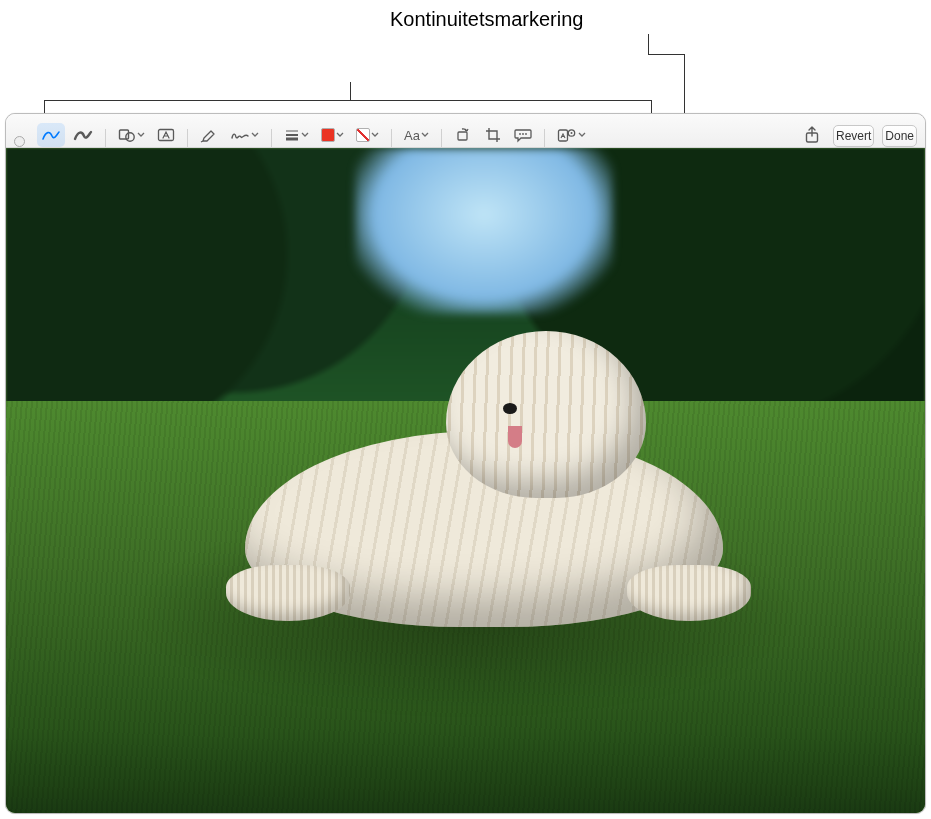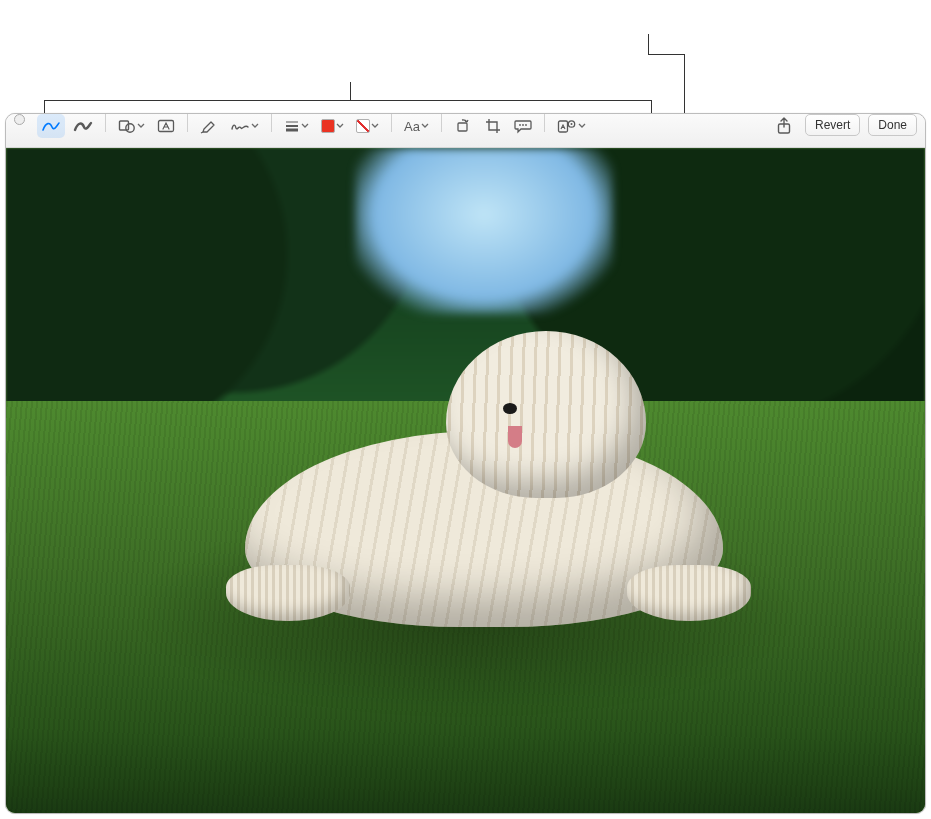--- a/index.html
+++ b/index.html
@@ -37,21 +37,21 @@
     border-radius: 10px;
     overflow: hidden;
     background: #fff;
     box-shadow: 0 0 1px rgba(0,0,0,0.2);
   }
   .toolbar {
     height: 34px;
     background: linear-gradient(#fafafa,#f0f0f0);
     border-bottom: 1px solid #d6d6d6;
     display: flex;
-    align-items: flex-start;
+    align-items: flex-end;
     padding: 0 8px;
     gap: 4px;
     color: #555;
   }
   .traffic {
     width: 11px; height: 11px; border-radius: 50%;
     border: 1px solid #aaa;
     background: #eee;
     margin-right: 8px;
     flex: 0 0 auto;
@@ -76,21 +76,21 @@
   .sep {
     width: 1px;
     height: 18px;
     background: #d0d0d0;
     margin: 0 4px;
     flex: 0 0 auto;
   }
   .spacer { flex: 1 1 auto; }
   .txtbtn {
     height: 22px;
-    padding: 0 9px;
+    padding: 0 2px;
     border: 1px solid #c8c8c8;
     border-radius: 5px;
     background: linear-gradient(#fff,#f3f3f3);
     font-size: 12px;
     color: #333;
     display: inline-flex;
     align-items: center;
     margin-left: 4px;
   }
   .fill-swatch {
@@ -187,20 +187,21 @@
     background:
       repeating-linear-gradient(90deg, #efe9da 0 4px, #d9d0bd 4px 7px);
     border-radius: 40% 40% 50% 50%;
     box-shadow: inset -6px -8px 14px rgba(0,0,0,0.2);
   }
 </style>
 </head>
 <body>
 
 <div class="callouts">
+  <div class="callout-label" style="left:390px; top:8px;">Kontinuitetsmarkering</div>
   <div class="callout-line" style="left:648px; top:34px; width:1px; height:20px;"></div>
   <div class="callout-line" style="left:648px; top:54px; width:36px; height:1px;"></div>
   <div class="callout-line" style="left:684px; top:54px; width:1px; height:65px;"></div>
 
   <div class="callout-line" style="left:350px; top:82px; width:1px; height:18px;"></div>
   <div class="callout-line" style="left:44px; top:100px; width:608px; height:1px;"></div>
   <div class="callout-line" style="left:44px; top:100px; width:1px; height:18px;"></div>
   <div class="callout-line" style="left:651px; top:100px; width:1px; height:18px;"></div>
 </div>
 

